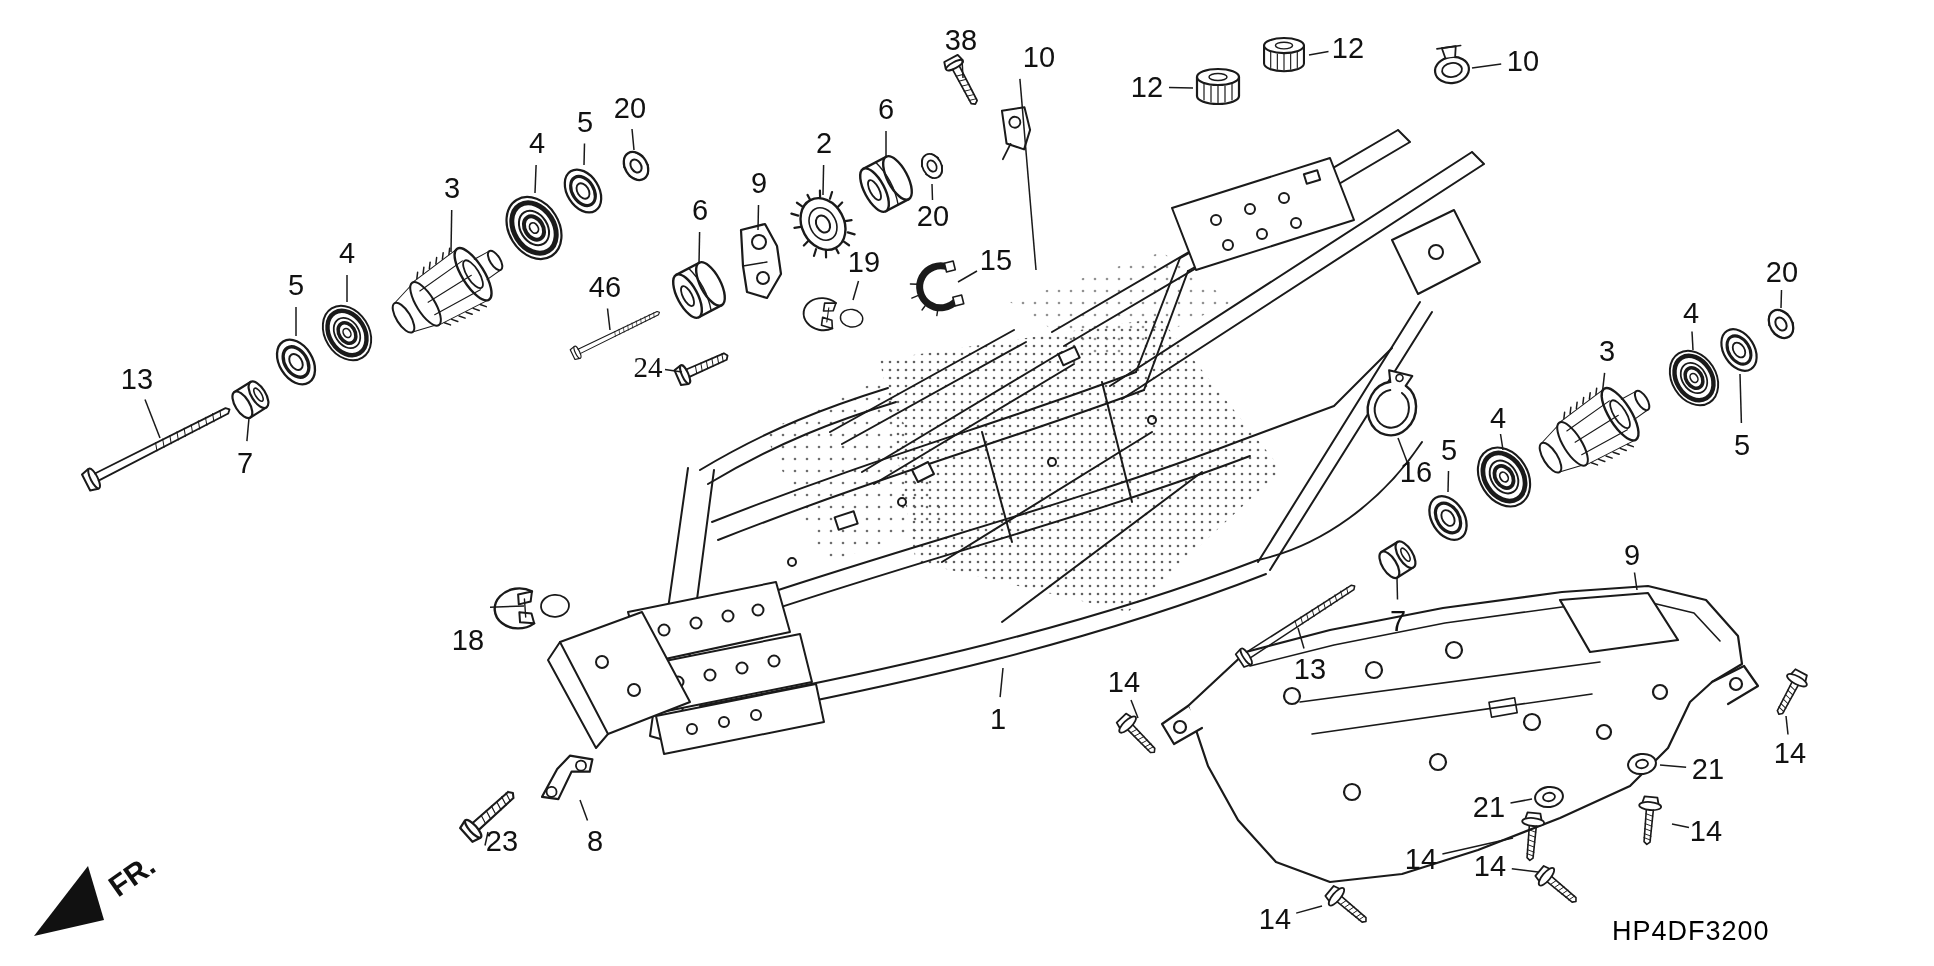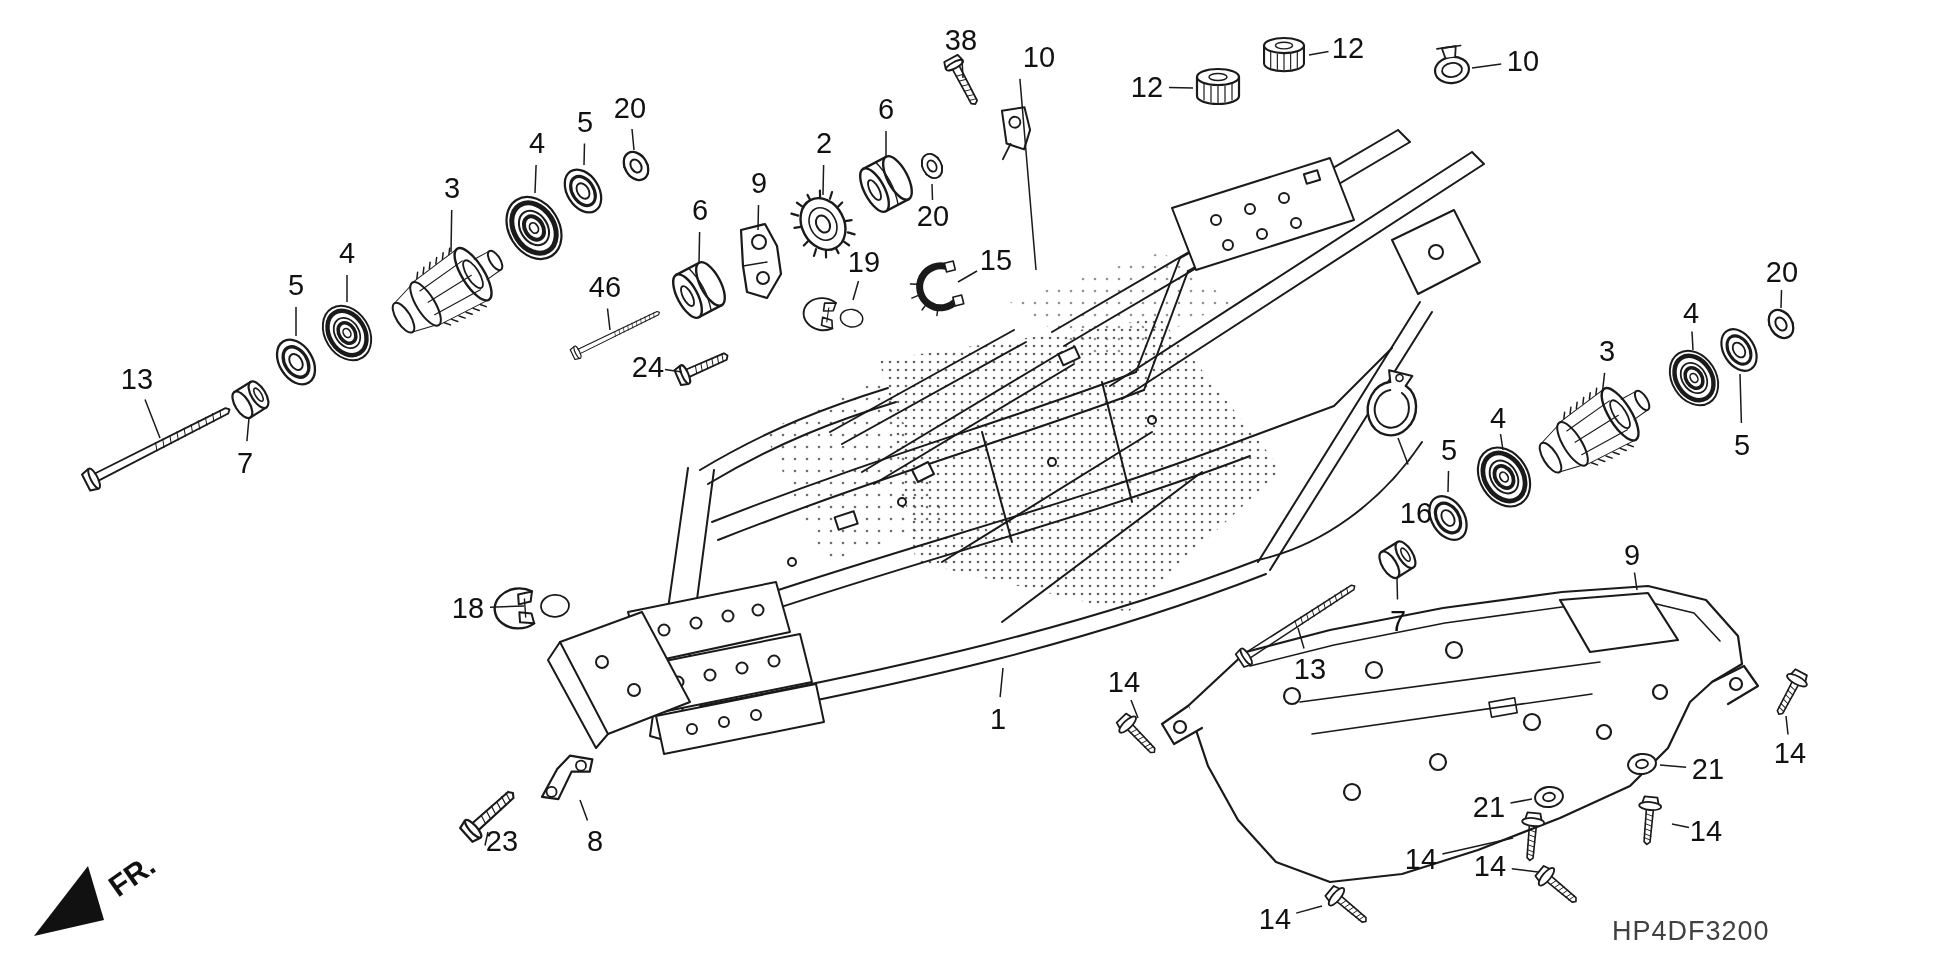--- a/index.html
+++ b/index.html
@@ -10,21 +10,21 @@
     font-family:"Liberation Sans", sans-serif;
   }
   .stage svg.base { position:absolute; left:0; top:0; }
   .callout {
     position:absolute; transform:translate(-50%,-50%);
     font-size:29px; line-height:1; color:#111; white-space:nowrap;
     user-select:none;
   }
   .diagram-code {
     position:absolute; left:1612px; top:916px;
-    font-size:27px; letter-spacing:1px; color:#404040;
+    font-size:27px; letter-spacing:1px; color:#000000;
   }
 </style>
 </head>
 <body>
 
 <div class="stage">
 
   <svg class="base" width="1934" height="966" viewBox="0 0 1934 966">
     <defs>
       <pattern id="dots-dense" width="8" height="8" patternUnits="userSpaceOnUse">
@@ -378,30 +378,30 @@
       <div class="callout" style="left: 700px; top: 210px;">6</div>
       <div class="callout" style="left: 933px; top: 216px;">20</div>
       <div class="callout" style="left: 864px; top: 262px;">19</div>
       <div class="callout" style="left: 996px; top: 260px;">15</div>
       <div class="callout" style="left: 347px; top: 253px;">4</div>
       <div class="callout" style="left: 296px; top: 285px;">5</div>
       <div class="callout" style="left: 605px; top: 287px;">46</div>
       <div class="callout" style="left: 1782px; top: 272px;">20</div>
       <div class="callout" style="left: 1691px; top: 313px;">4</div>
       <div class="callout" style="left: 1607px; top: 351px;">3</div>
-      <div class="callout" style="left: 648px; top: 367px;">24</div>
+      <div class="callout" style="left: 648px; top: 367px; font-family: Liberation Serif, serif;">24</div>
       <div class="callout" style="left: 137px; top: 379px;">13</div>
       <div class="callout" style="left: 1742px; top: 445px;">5</div>
       <div class="callout" style="left: 245px; top: 463px;">7</div>
       <div class="callout" style="left: 1498px; top: 418px;">4</div>
-      <div class="callout" style="left: 1416px; top: 513px; text-align: right;">16</div>
+      <div class="callout" style="left: 1416px; top: 472px; text-align: right;">16</div>
       <div class="callout" style="left: 1449px; top: 450px;">5</div>
       <div class="callout" style="left: 1632px; top: 555px;">9</div>
       <div class="callout" style="left: 1398px; top: 621px;">7</div>
-      <div class="callout" style="left: 468px; top: 608px;">18</div>
+      <div class="callout" style="left: 468px; top: 640px;">18</div>
       <div class="callout" style="left: 1310px; top: 669px;">13</div>
       <div class="callout" style="left: 1124px; top: 682px;">14</div>
       <div class="callout" style="left: 998px; top: 719px;">1</div>
       <div class="callout" style="left: 1790px; top: 753px;">14</div>
       <div class="callout" style="left: 1708px; top: 769px;">21</div>
       <div class="callout" style="left: 1489px; top: 807px;">21</div>
       <div class="callout" style="left: 482px; top: 841px; margin-left: 20px;">23</div>
       <div class="callout" style="left: 595px; top: 841px;">8</div>
       <div class="callout" style="left: 1421px; top: 859px;">14</div>
       <div class="callout" style="left: 1706px; top: 831px;">14</div>

